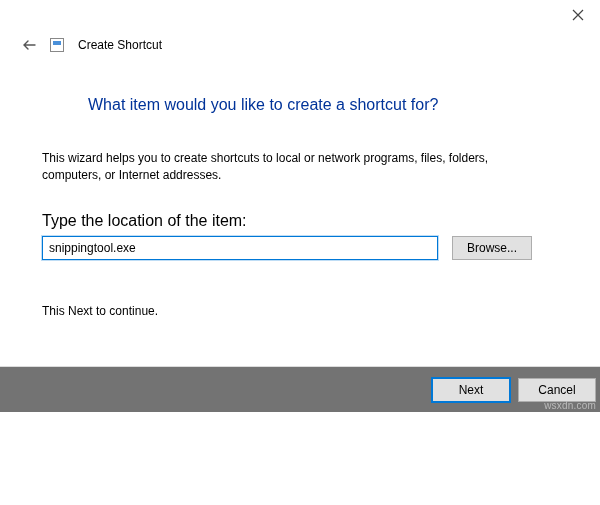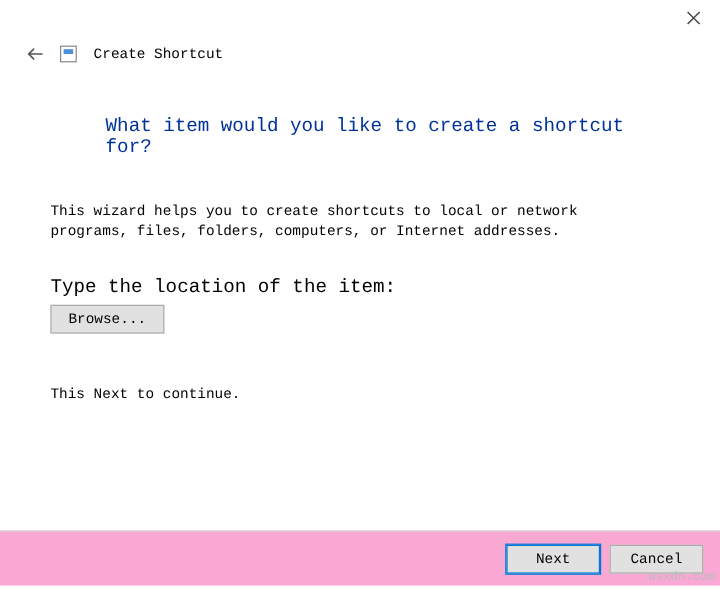--- a/index.html
+++ b/index.html
@@ -5,21 +5,21 @@
     * { box-sizing: border-box; margin: 0; padding: 0; }
     body {
       width: 600px; height: 505px;
       background: #fff;
       font-family: "Segoe UI", Tahoma, sans-serif;
       font-size: 12px;
       color: #000;
       position: relative;
       overflow: hidden;
     }
-    .window { width: 600px; height: 488px; position: relative; font-family: Liberation Mono, monospace; }
+    .window { width: 600px; height: 412px; position: relative; }
     .titlebar {
       height: 30px;
       display: flex;
       align-items: center;
       justify-content: flex-end;
       padding-right: 16px;
     }
     .close-icon { width: 12px; height: 12px; color: #444; cursor: pointer; }
     .header {
       display: flex;
@@ -65,22 +65,22 @@
     .continue-text { margin-top: 44px; font-size: 12px; }
     .footer {
       position: absolute;
       left: 0; right: 0; bottom: 0;
       border-top: 1px solid #dcdcdc;
       height: 46px;
       display: flex;
       align-items: center;
       justify-content: flex-end;
       gap: 8px;
-      padding-right: 14px;
-      background: #f9a8d4;
+      padding-right: 4px;
+      background: #737373;
     }
     .footer .btn { width: 78px; text-align: center; }
     .watermark {
       position: absolute;
       right: 4px; bottom: 1px;
       font-size: 10px;
       color: #bbb;
       pointer-events: none;
       letter-spacing: 0.2px;
     }
@@ -109,20 +109,21 @@
       </span>
     <span class="header-title">Create Shortcut</span>
   </div>
 
   <div class="content">
     <h1 class="heading">What item would you like to create a shortcut for?</h1>
     <p class="desc">This wizard helps you to create shortcuts to local or network programs, files, folders, computers, or Internet addresses.</p>
 
     <div class="field-label">Type the location of the item:</div>
     <div class="field-row">
+      <input type="text" class="text-input" value="snippingtool.exe" style="">
       <button class="btn">Browse...</button>
     </div>
 
     <p class="continue-text">This Next to continue.</p>
   </div>
 
   <div class="footer">
     <button class="btn default">Next</button>
     <button class="btn">Cancel</button>
   </div>

